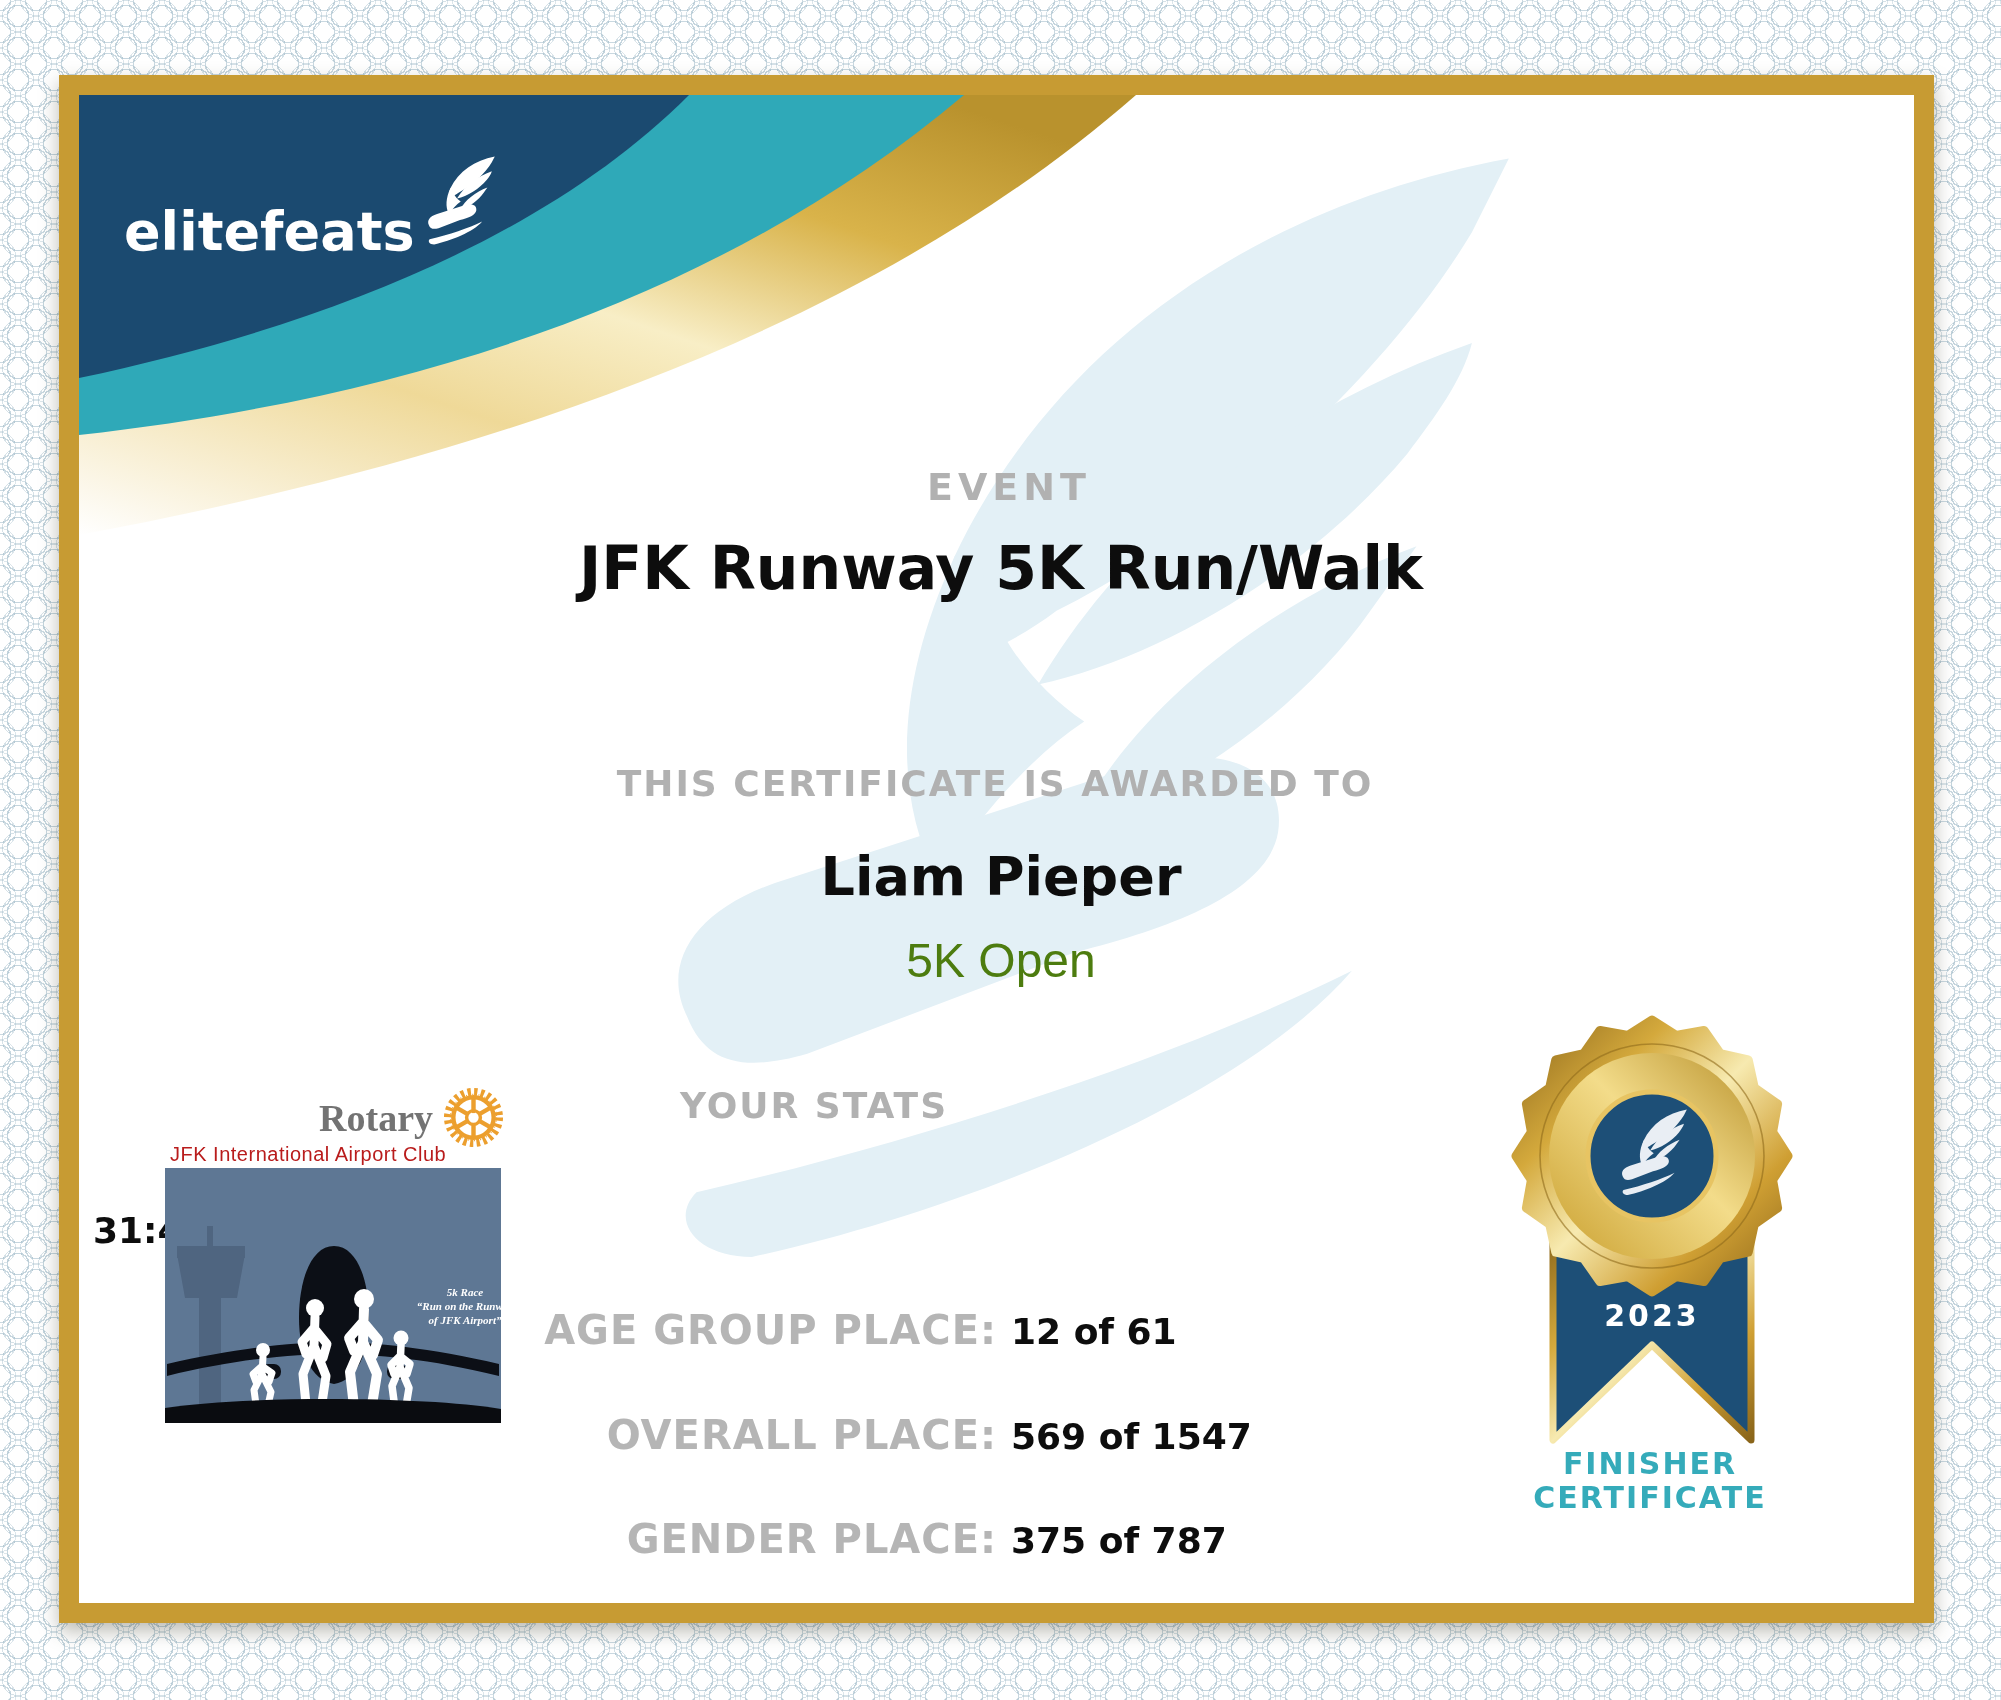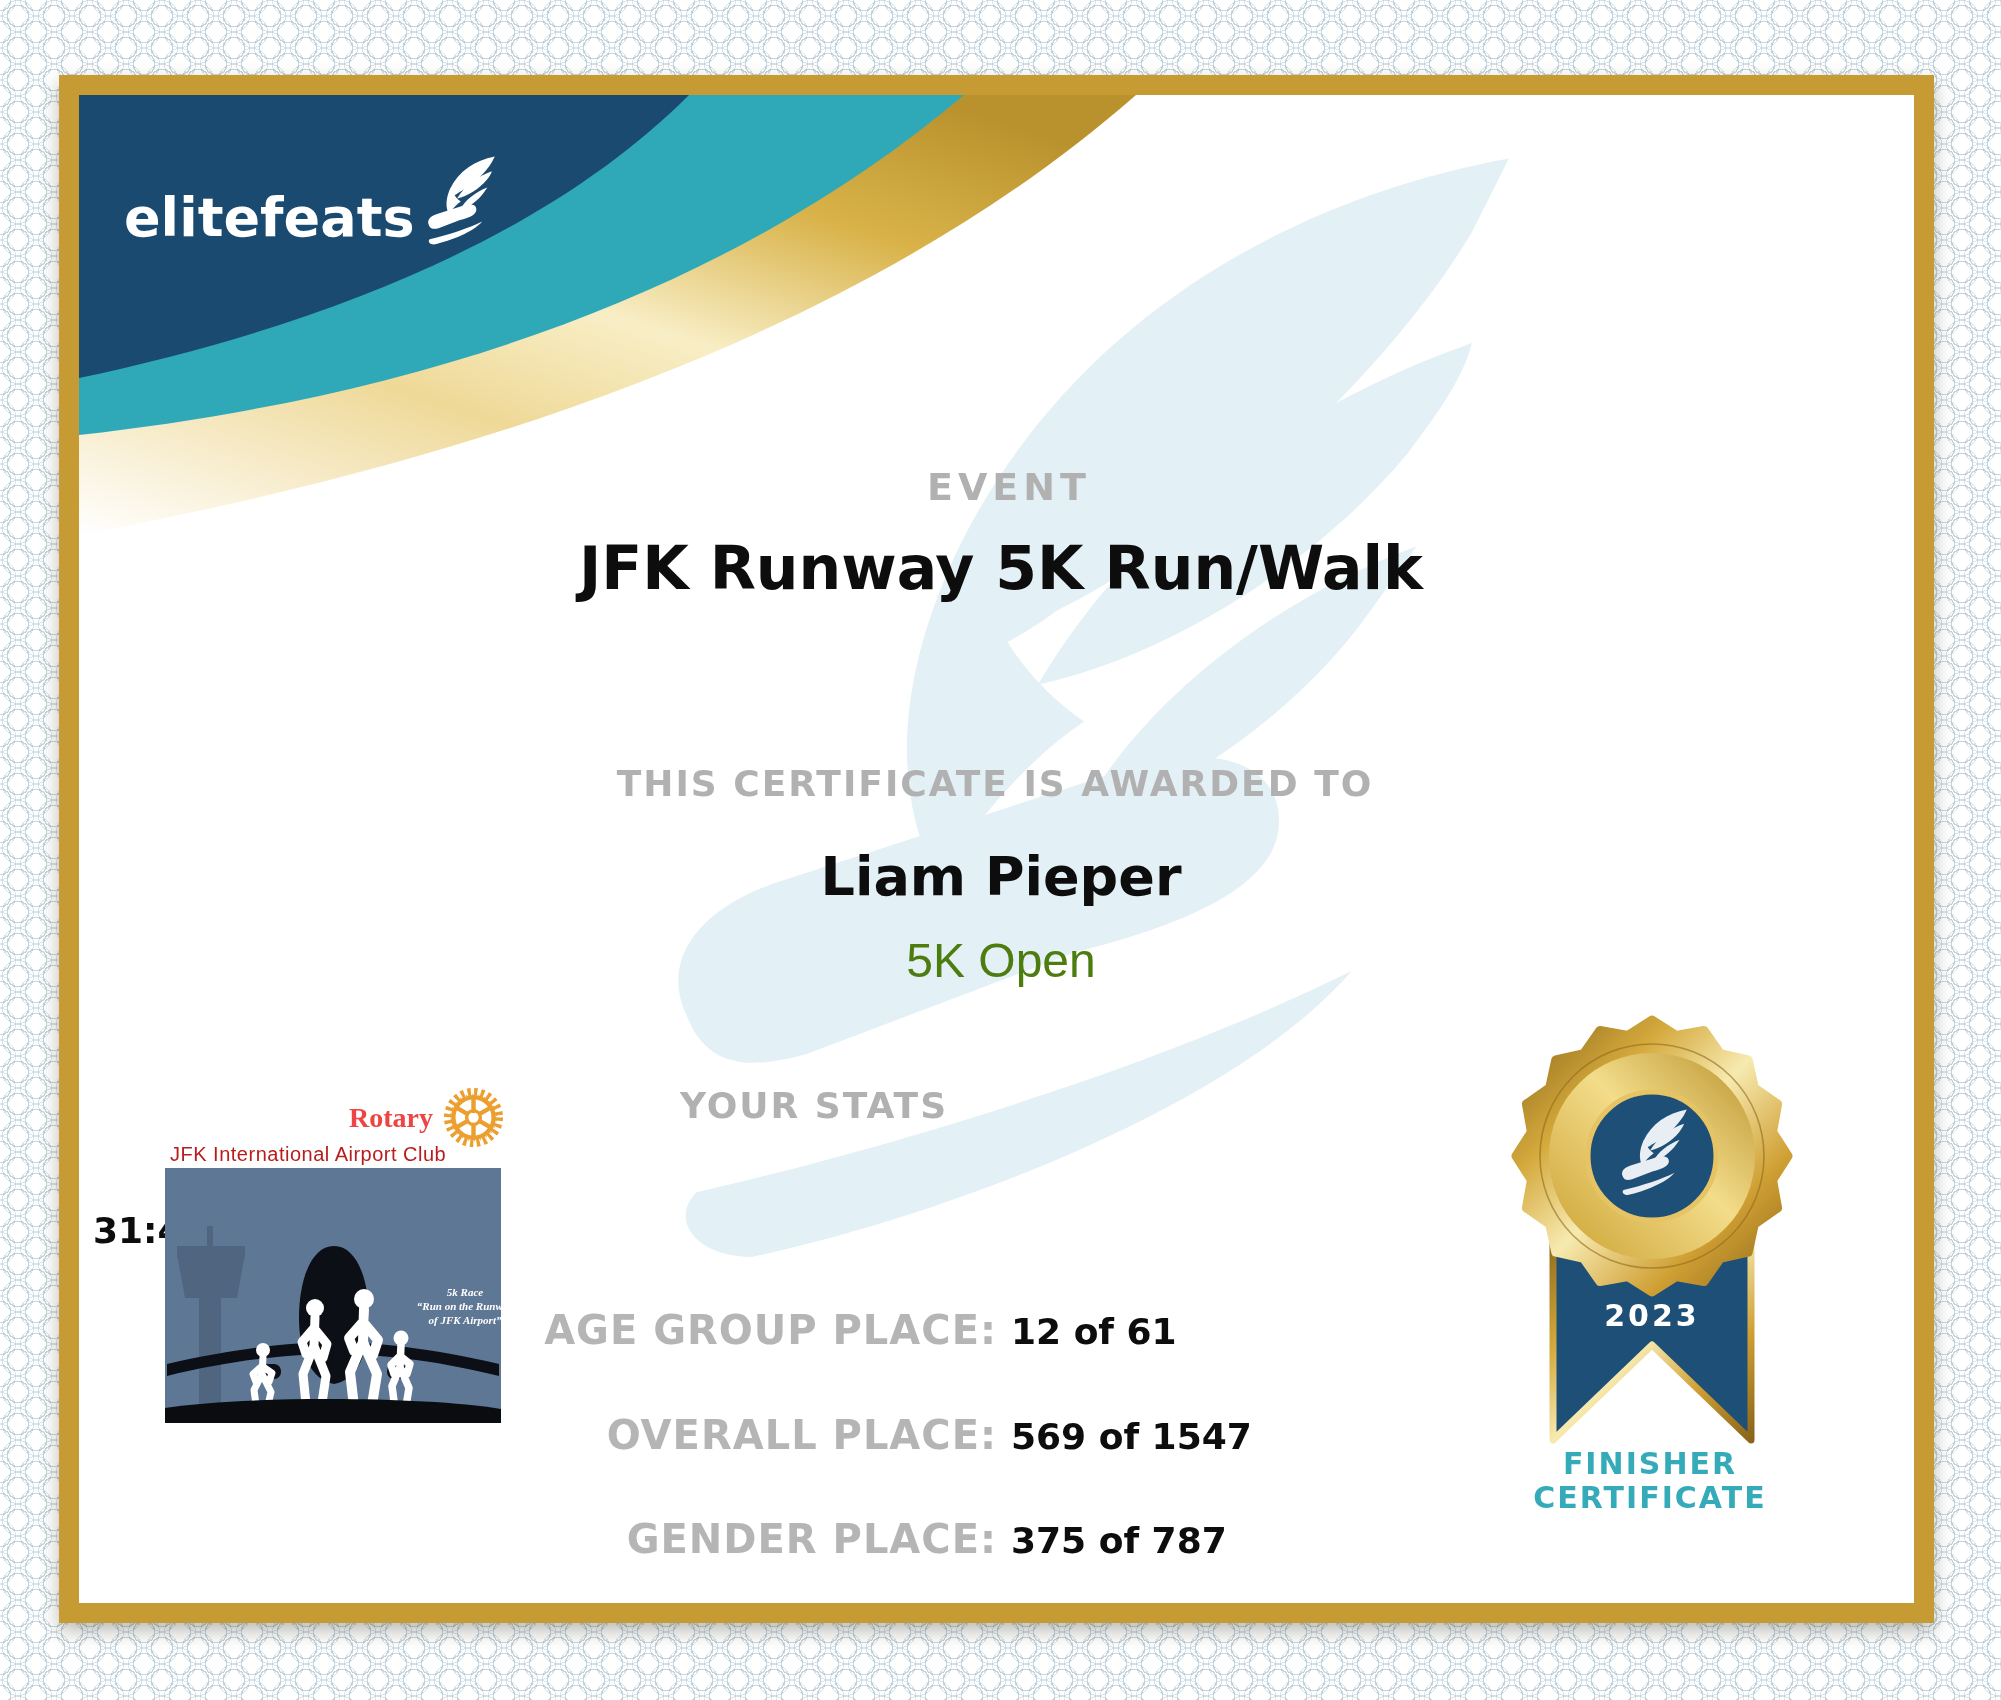--- a/index.html
+++ b/index.html
@@ -12,40 +12,40 @@
         rgba(255,255,255,0) 11.5px 15px, rgba(148,178,194,.38) 15px 16px, rgba(255,255,255,0) 16px) 0 0/36px 32px,
       radial-gradient(circle, rgba(255,255,255,0) 0 10px, rgba(148,178,194,.5) 10px 11.5px,
         rgba(255,255,255,0) 11.5px 15px, rgba(148,178,194,.33) 15px 16px, rgba(255,255,255,0) 16px) 18px 16px/36px 32px,
       #ffffff;}
   .frame{position:absolute;left:59px;top:75px;width:1875px;height:1548px;box-sizing:border-box;
          border:20px solid #c79b33;box-shadow:0 8px 18px rgba(60,60,40,.35), inset 0 0 0 2px #a37c1e;}
   .inner{position:absolute;left:79px;top:95px;width:1835px;height:1508px;background:#fff;overflow:hidden;}
   .abs{position:absolute;}
   .ctr{text-align:center;}
   
-  .logo{position:absolute;left:45px;top:52px;display:flex;align-items:flex-start;gap:8px;}
+  .logo{position:absolute;left:45px;top:52px;display:flex;align-items:flex-end;gap:8px;}
   .logo-text{color:#fff;font-size:54px;font-weight:700;letter-spacing:0px;line-height:1;margin-top:44px;}
   .logo-icon{width:74px;height:112px;}
   
   .muted{color:#b1b1b1;font-weight:700;}
   .event-label{left:530px;top:370px;width:800px;font-size:38px;letter-spacing:5px;}
   .event-title{left:122px;top:438px;width:1600px;font-size:60px;font-weight:700;color:#0d0d0d;}
   .award-intro{left:116px;top:668px;width:1600px;font-size:36px;letter-spacing:2px;}
   .recipient{left:122px;top:750px;width:1600px;font-size:54px;font-weight:700;color:#0d0d0d;}
   .division{left:122px;top:838px;width:1600px;font-size:48px;color:#4d7c0f;
             font-family:"Liberation Sans",sans-serif;font-weight:400;}
   .stats-heading{left:335px;top:990px;width:800px;font-size:36px;letter-spacing:2px;}
   .srow{position:absolute;left:0;width:1400px;display:flex;align-items:baseline;}
   .slabel{width:918px;text-align:right;color:#b5b5b5;font-weight:700;font-size:40px;letter-spacing:1px;}
   .sval{margin-left:14px;color:#0d0d0d;font-weight:700;font-size:36px;margin-top:28px;}
   .r1{top:1087px}.r2{top:1188px}.r3{top:1293px}.r4{top:1397px}
   
   .rotary-head{position:absolute;left:86px;top:991px;width:340px;display:flex;justify-content:flex-end;
                align-items:center;gap:9px;}
-  .rotary-word{font-family:"Liberation Serif",serif;font-weight:700;font-size:28px;color:#ef4444;line-height:1;}
+  .rotary-word{font-family:"Liberation Serif",serif;font-weight:700;font-size:38px;color:#737373;line-height:1;}
   .rotary-club{position:absolute;left:91px;top:1048px;width:360px;font-family:"Liberation Sans",sans-serif;
                font-size:20px;color:#b91c1c;letter-spacing:.5px;}
   .artwork{position:absolute;left:86px;top:1073px;width:336px;height:255px;}
   
   .medal{position:absolute;left:1416px;top:905px;width:320px;height:470px;}
   .finisher{left:1371px;top:1352px;width:400px;font-size:30px;font-weight:700;color:#35abba;
             letter-spacing:2px;line-height:34px;}
   .wm{position:absolute;left:481px;top:45px;width:1030px;height:1200px;}
   .swoosh{position:absolute;left:0;top:0;width:1835px;height:1508px;}
 </style>

